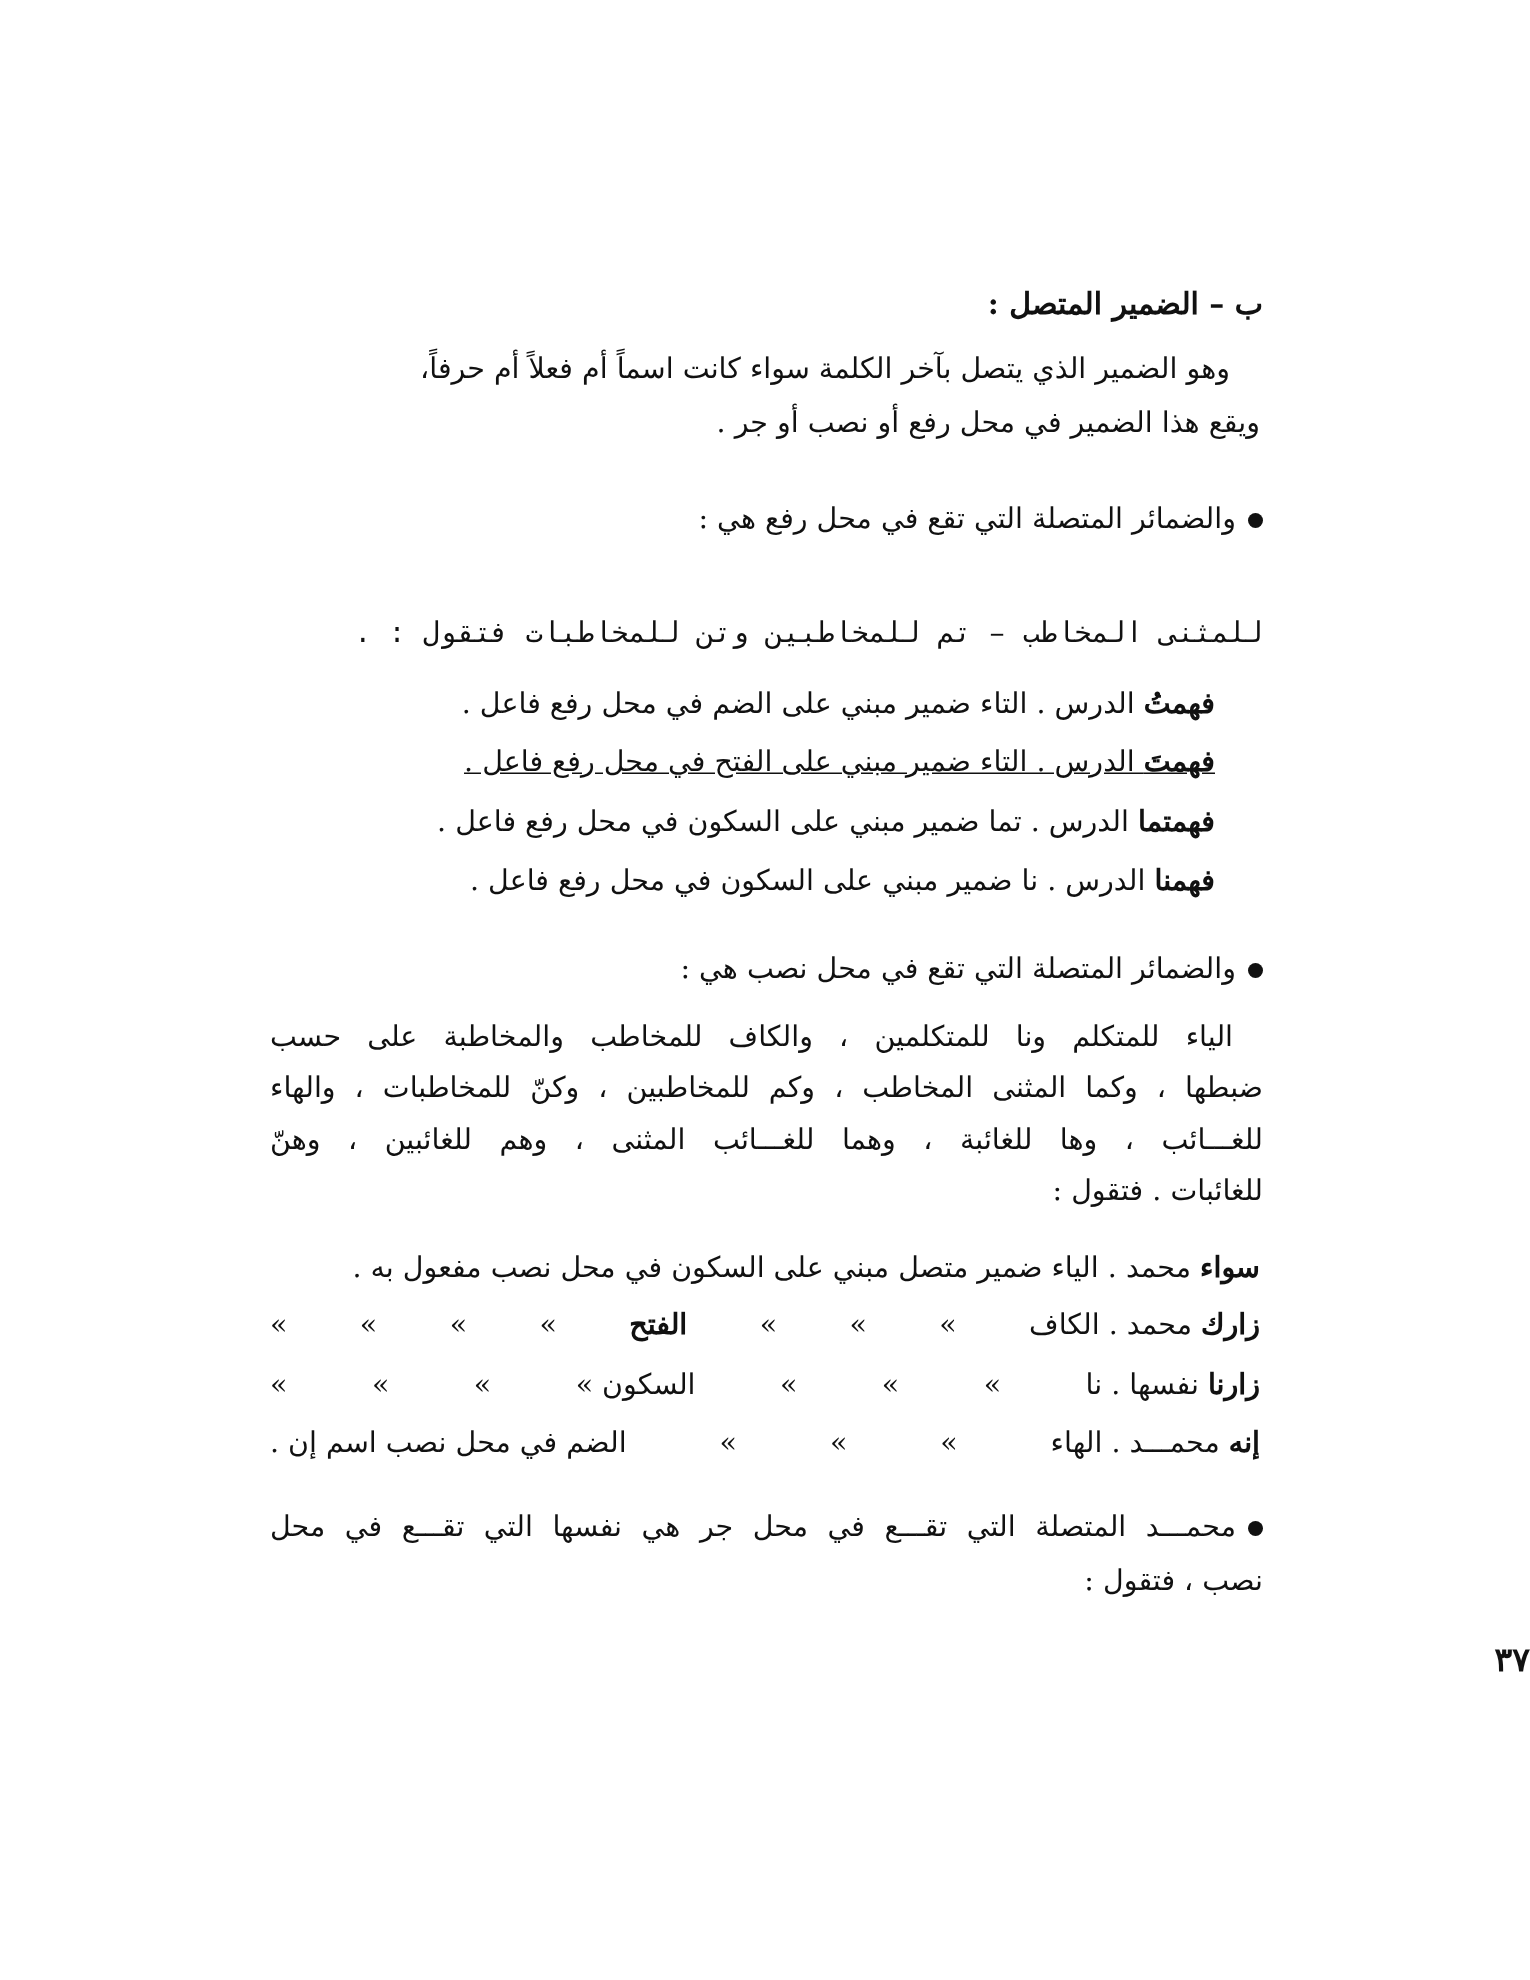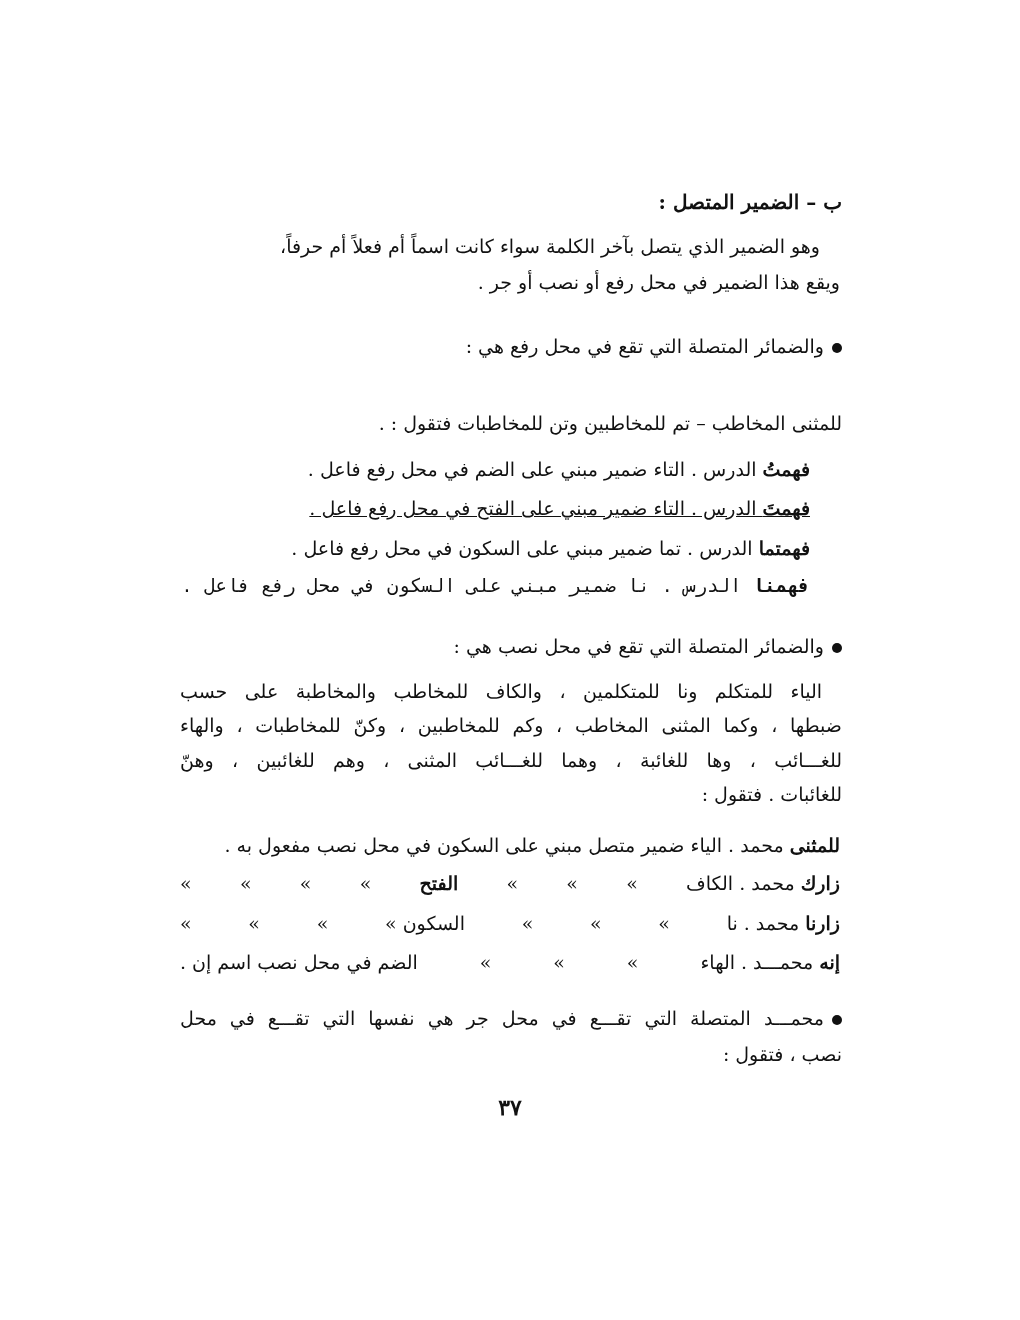--- a/index.html
+++ b/index.html
@@ -7,78 +7,78 @@
          font-family:"DejaVu Serif", serif; color:#111111; }
   .page { position:absolute; left:0; top:0; width:1020px; height:968px; }
   .ln { position:absolute; direction:rtl; text-align:right; white-space:nowrap;
         font-size:19px; line-height:28px; }
   .just { text-align:justify; text-align-last:justify; white-space:normal; }
   .bold { font-weight:bold; }
   .bullet { display:inline-block; width:10px; height:10px; border-radius:50%;
             background:#111; margin-left:8px; vertical-align:middle; }
   .row { position:absolute; direction:rtl; display:flex; font-size:19px; line-height:28px; }
   .row span { white-space:nowrap; }
-  .pg { position:absolute; left:0; width:1020px; text-align:center; font-size:22px; font-weight:bold; }
+  .pg { position:absolute; left:0; width:1020px; text-align:right; font-size:22px; font-weight:bold; }
 </style>
 </head>
 <body>
 
 <div class="page">
 
   <div class="ln bold" style="right:178px; top:188px; font-size:20px;">ب – الضمير المتصل :</div>
 
   <div class="ln" style="right:180px; top:232px; width:650px; padding-right:20px; box-sizing:border-box;">وهو الضمير الذي يتصل بآخر الكلمة سواء كانت اسماً أم فعلاً أم حرفاً،</div>
   <div class="ln" style="right:180px; top:268px;">ويقع هذا الضمير في محل رفع أو نصب أو جر .</div>
 
   <div class="ln" style="right:178px; top:332px;">
     <span class="bullet"></span><span>والضمائر المتصلة التي تقع في محل رفع هي :</span>
   </div>
 
-  <div class="ln" style="right:178px; top:409px;">للمثنى المخاطب – تم للمخاطبين وتن للمخاطبات فتقول : .</div>
+  <div class="ln" style="right:178px; top:409px;font-family:Liberation Mono, monospace;">للمثنى المخاطب – تم للمخاطبين وتن للمخاطبات فتقول : .</div>
 
   <div class="ln" style="right:210px; top:455px;margin-left:20px;">
     <span class="bold">فهمتُ</span><span> الدرس . التاء ضمير مبني على الضم في محل رفع فاعل .</span>
   </div>
   <div class="ln" style="right:210px; top:494px;text-decoration:underline;">
     <span class="bold">فهمتَ</span><span> الدرس . التاء ضمير مبني على الفتح في محل رفع فاعل .</span>
   </div>
   <div class="ln" style="right:210px; top:534px;">
     <span class="bold">فهمتما</span><span> الدرس . تما ضمير مبني على السكون في محل رفع فاعل .</span>
   </div>
-  <div class="ln" style="right:210px; top:573px;font-family:Liberation Mono, monospace;">
+  <div class="ln" style="right:210px; top:573px;">
     <span class="bold">فهمنا</span><span> الدرس . نا ضمير مبني على السكون في محل رفع فاعل .</span>
   </div>
 
   <div class="ln" style="right:178px; top:632px;">
     <span class="bullet"></span><span>والضمائر المتصلة التي تقع في محل نصب هي :</span>
   </div>
 
   <div class="ln just" style="right:178px; top:677px; width:662px; padding-right:20px; box-sizing:border-box;">الياء للمتكلم ونا للمتكلمين ، والكاف للمخاطب والمخاطبة على حسب</div>
   <div class="ln just" style="right:178px; top:711px; width:662px;">ضبطها ، وكما المثنى المخاطب ، وكم للمخاطبين ، وكنّ للمخاطبات ، والهاء</div>
   <div class="ln just" style="right:178px; top:746px; width:662px;">للغـــائب ، وها للغائبة ، وهما للغـــائب المثنى ، وهم للغائبين ، وهنّ</div>
   <div class="ln" style="right:178px; top:780px;">للغائبات . فتقول :</div>
 
   <div class="ln" style="right:180px; top:831px; width:660px;">
-    <span class="bold">للمثنى</span> <span>محمد . الياء ضمير متصل مبني على السكون في محل نصب مفعول به .</span>
+    <span class="bold">سواء</span> <span>محمد . الياء ضمير متصل مبني على السكون في محل نصب مفعول به .</span>
   </div>
 
   <div class="row" style="right:180px; top:869px; width:660px; justify-content:space-between;">
     <span><span class="bold">زارك</span> <span>محمد . الكاف</span></span>
     <span>»</span>
     <span>»</span>
     <span>»</span>
     <span class="bold">الفتح</span>
     <span>»</span>
     <span>»</span>
     <span>»</span>
     <span>»</span>
   </div>
 
   <div class="row" style="right:180px; top:909px; width:660px; justify-content:space-between;">
-    <span><span class="bold">زارنا</span> <span>محمد . نا</span></span>
+    <span><span class="bold">زارنا</span> <span>نفسها . نا</span></span>
     <span>»</span>
     <span>»</span>
     <span>»</span>
     <span>السكون »</span>
     <span>»</span>
     <span>»</span>
     <span>»</span>
   </div>
 
   <div class="row" style="right:180px; top:948px; width:660px; justify-content:space-between;">

